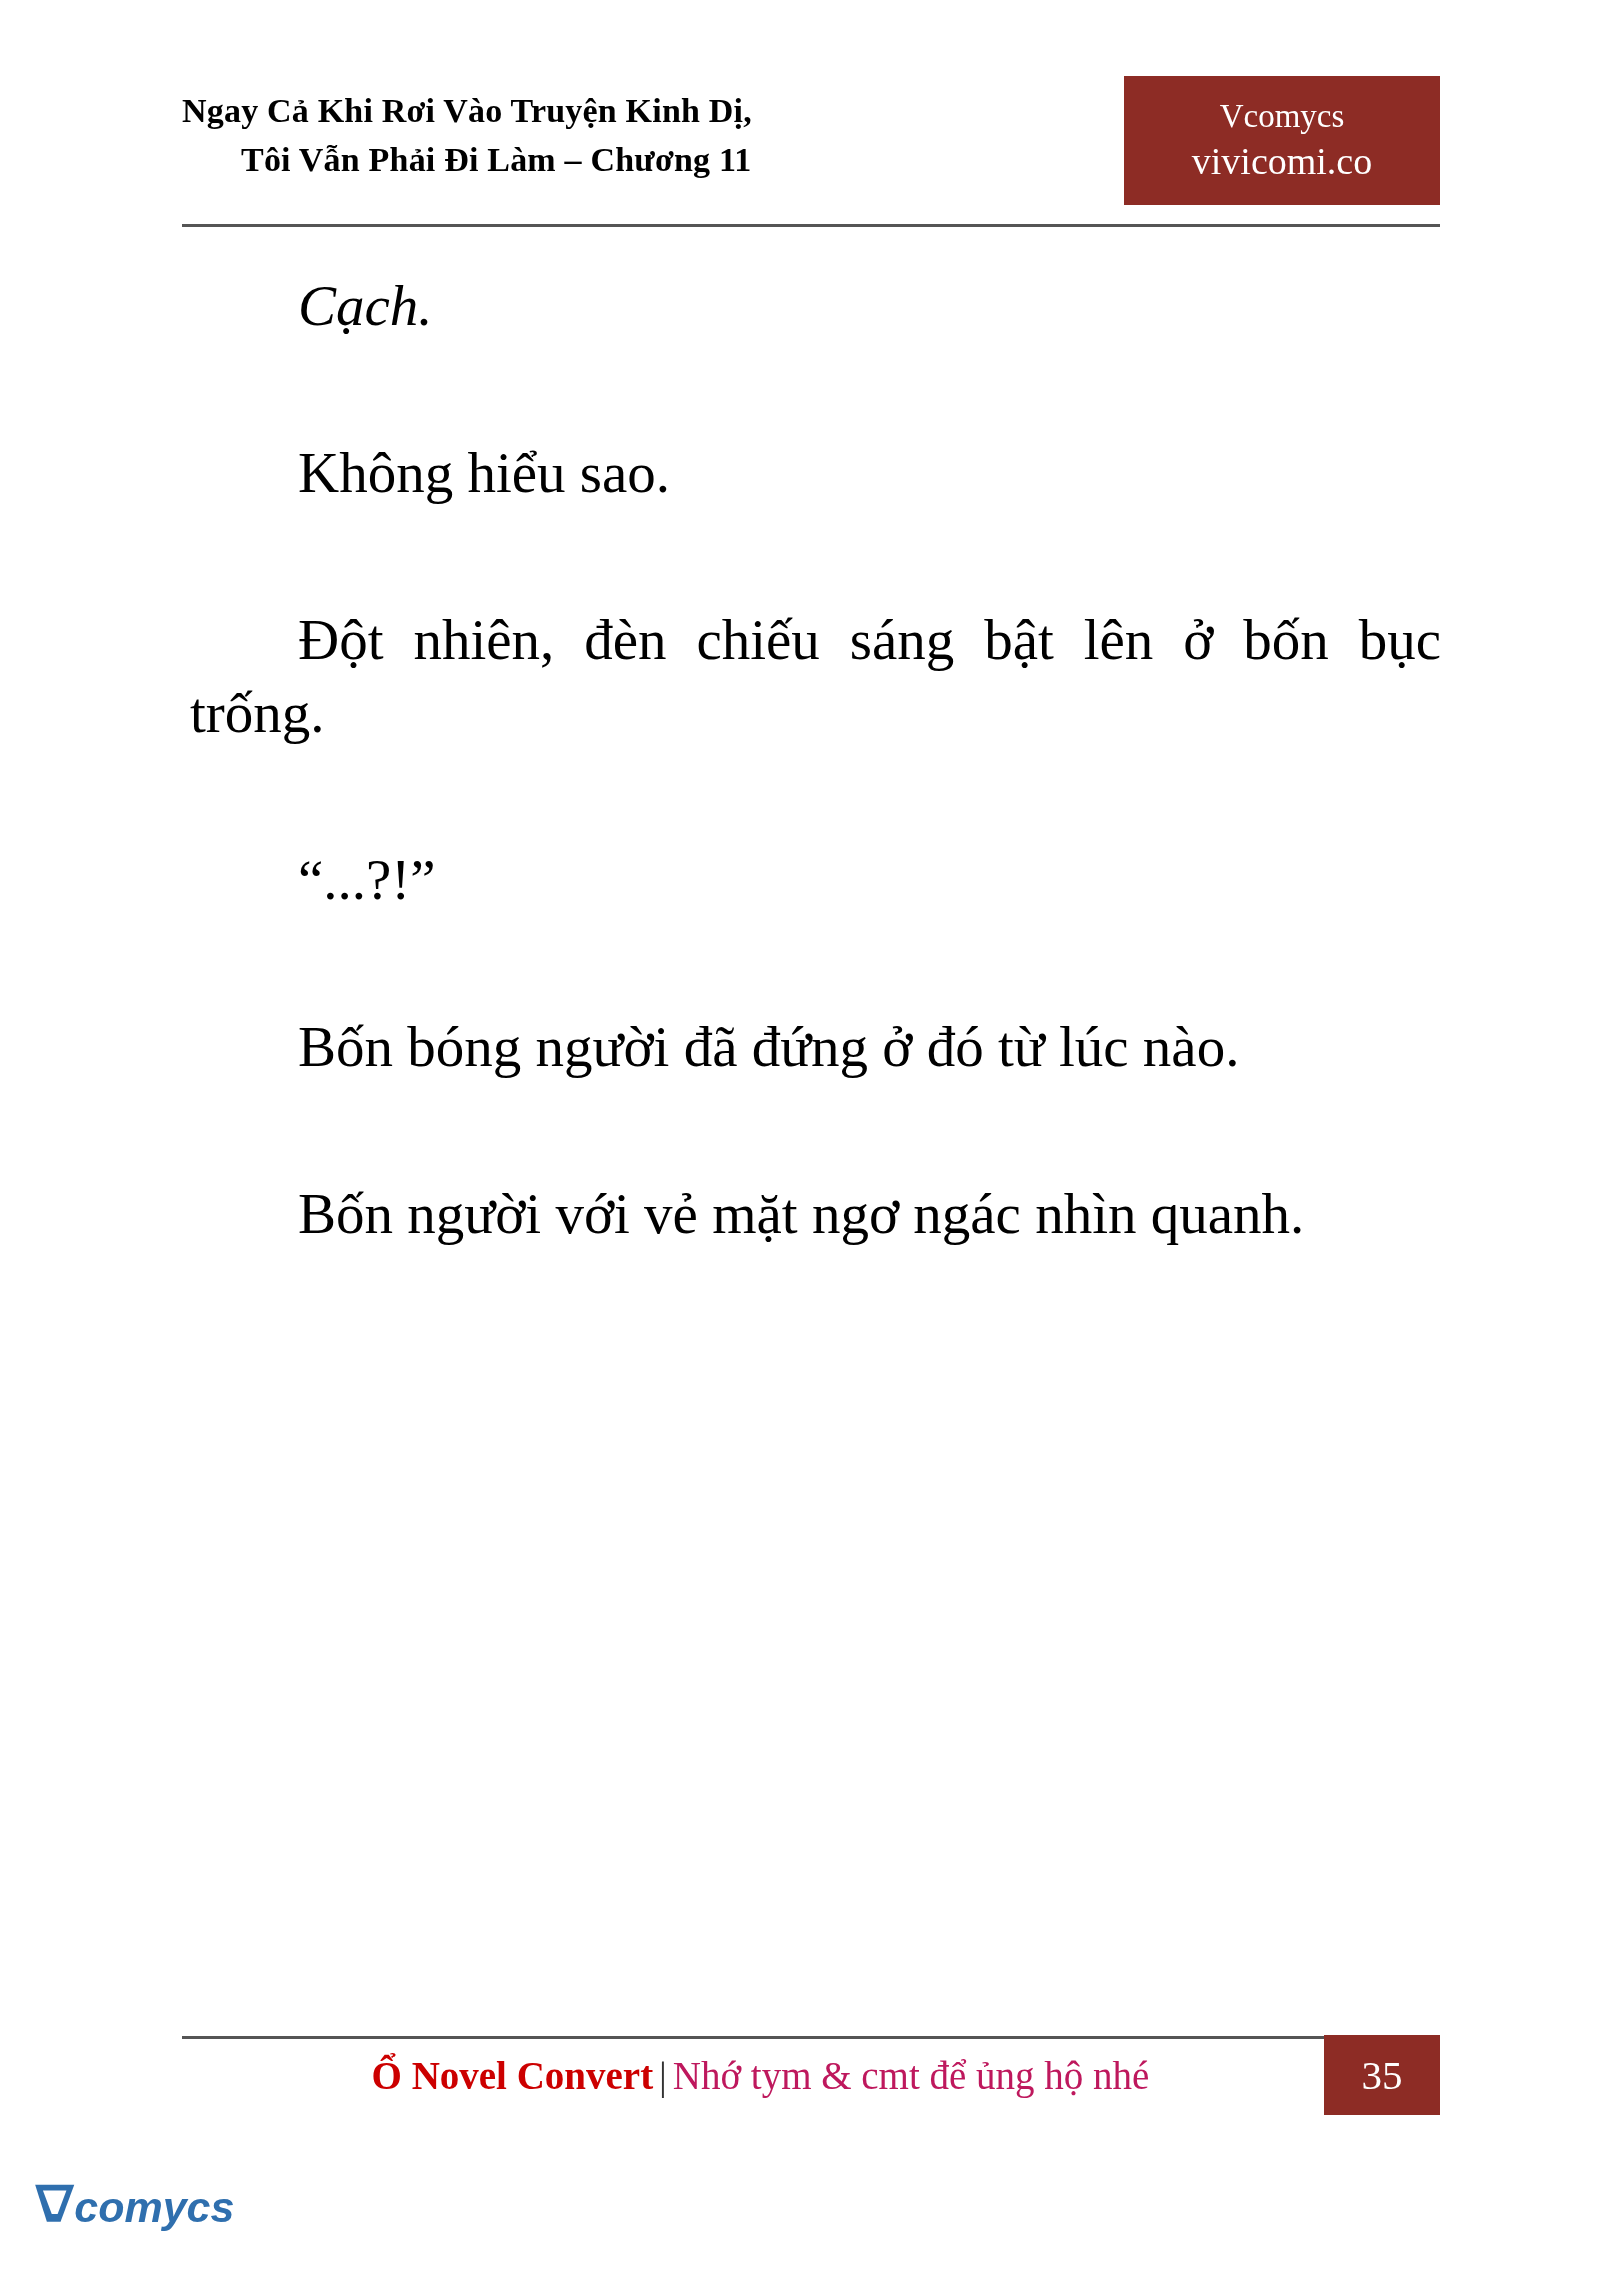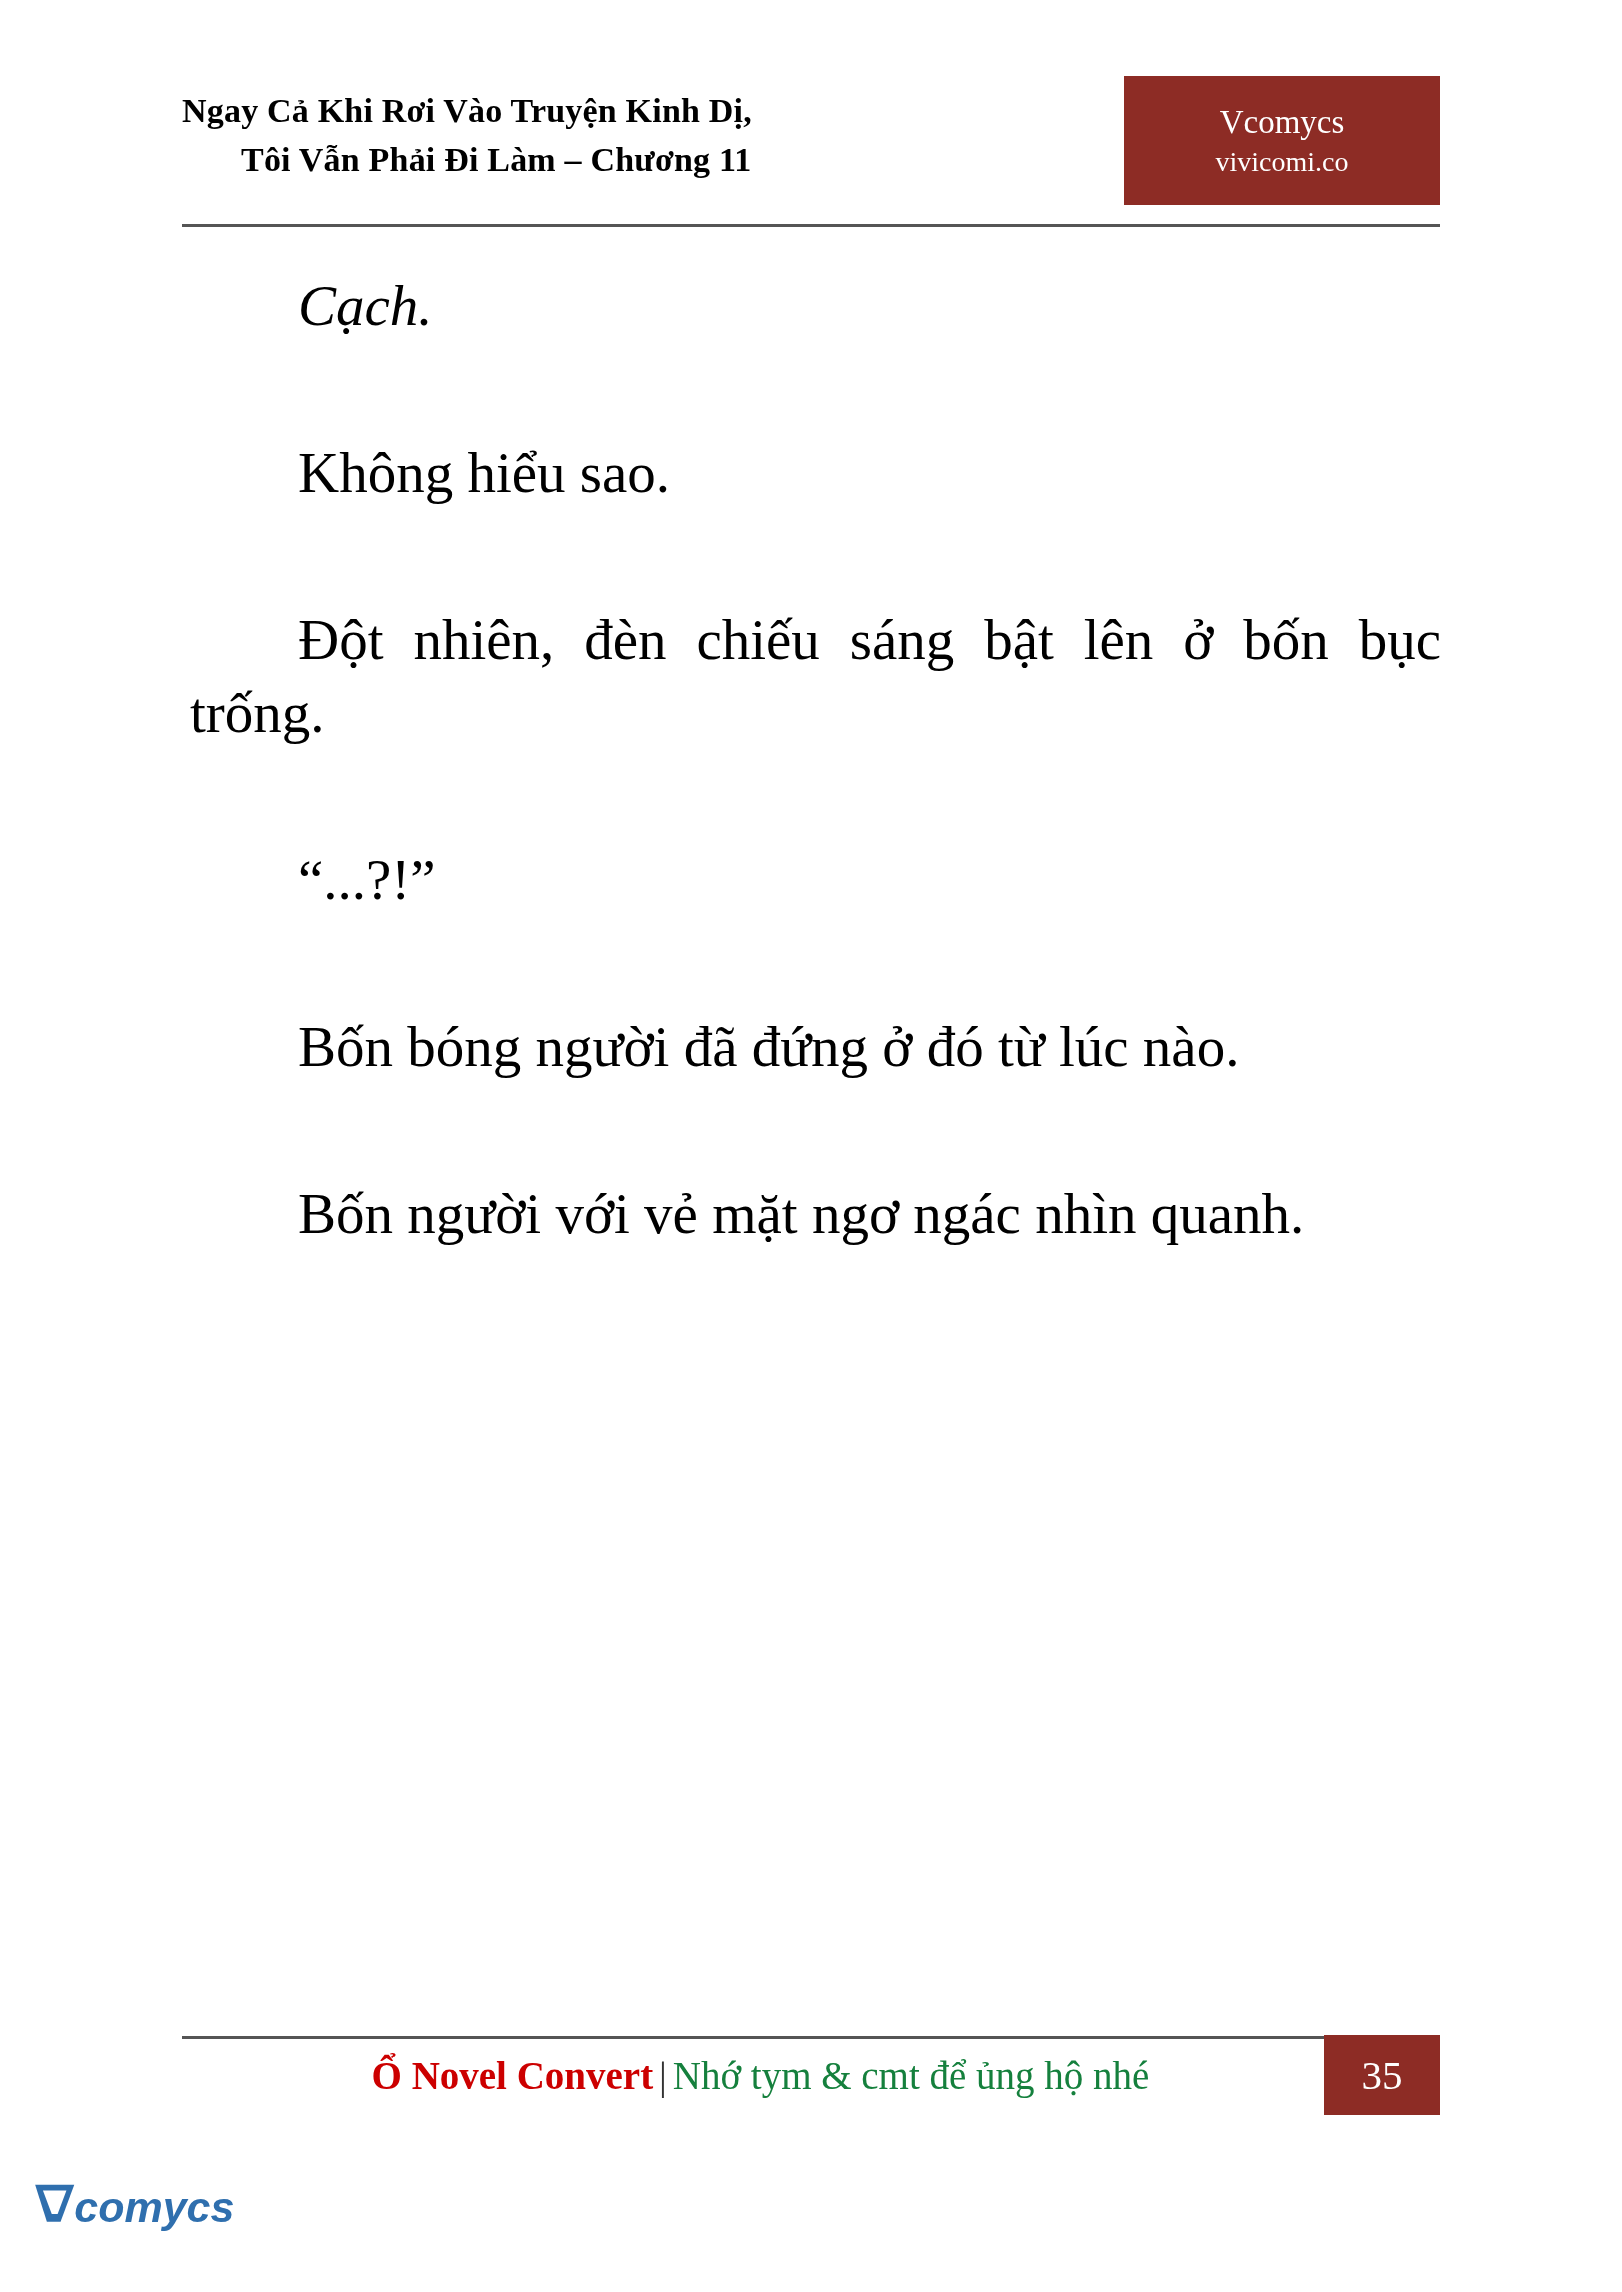--- a/index.html
+++ b/index.html
@@ -59,21 +59,21 @@
     flex-direction: column;
     align-items: center;
     justify-content: center;
     line-height: 1.3;
   }
   .header-badge .b1 {
     font-size: 33px;
     font-family: "Liberation Serif", serif;
   }
   .header-badge .b2 {
-    font-size: 28px;
+    font-size: 38px;
     font-family: "Liberation Serif", serif;
   }
   .header-rule {
     position: absolute;
     left: 182px;
     top: 224px;
     width: 1258px;
     height: 2.9px;
     background: #555;
   }
@@ -130,21 +130,21 @@
   }
   .footer-brand {
     color: #cc0000;
     font-weight: bold;
   }
   .footer-sep {
     color: #333;
     padding: 0 5.9px;
   }
   .footer-note {
-    color: #15803d;
+    color: #be185d;
   }
   .page-number-box {
     position: absolute;
     right: 0;
     top: -3.9px;
     width: 116px;
     height: 80px;
     background: #8d2c25;
     color: #fff;
     display: flex;

